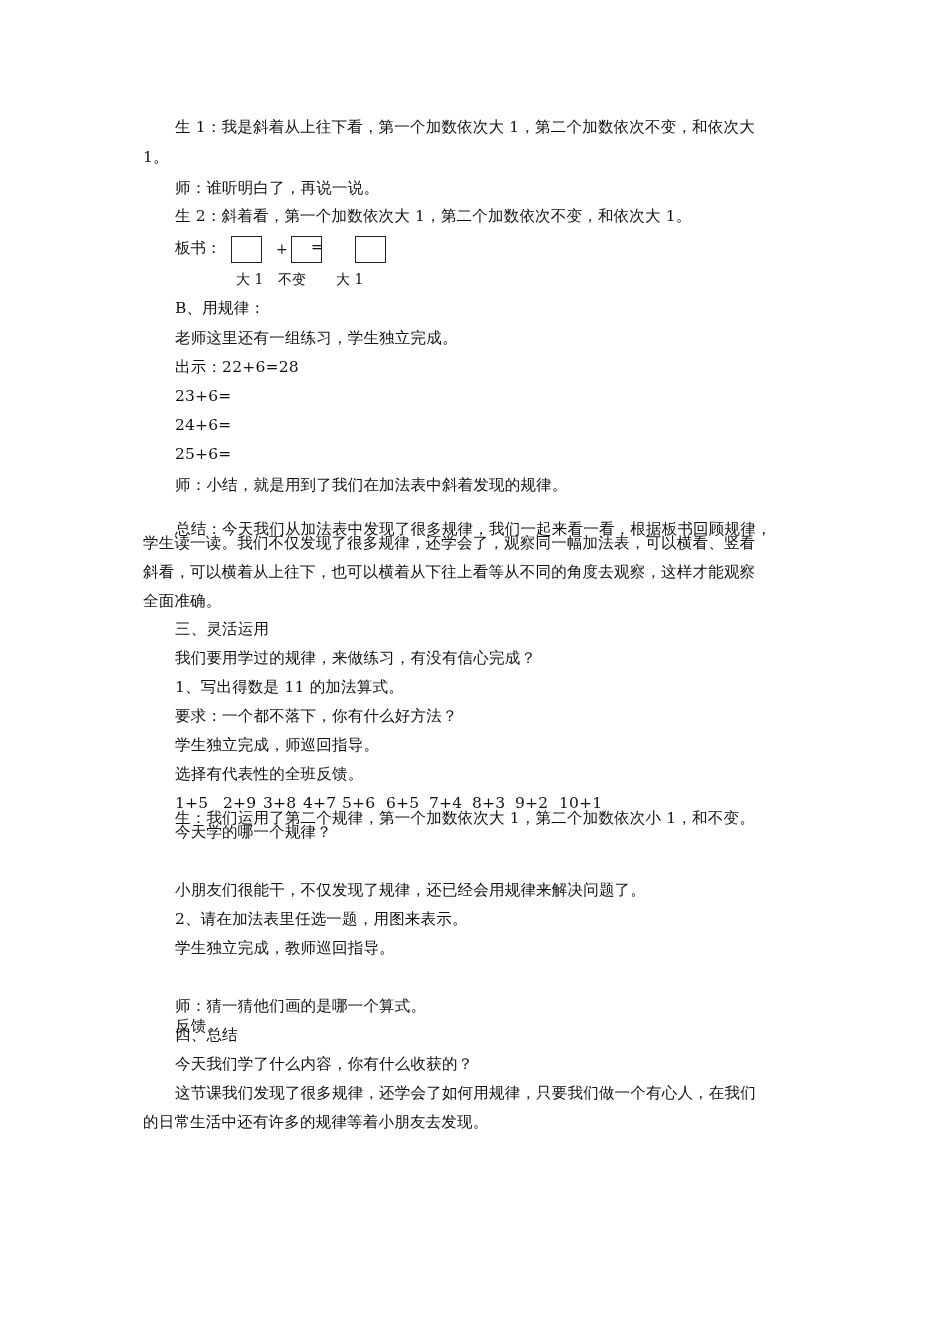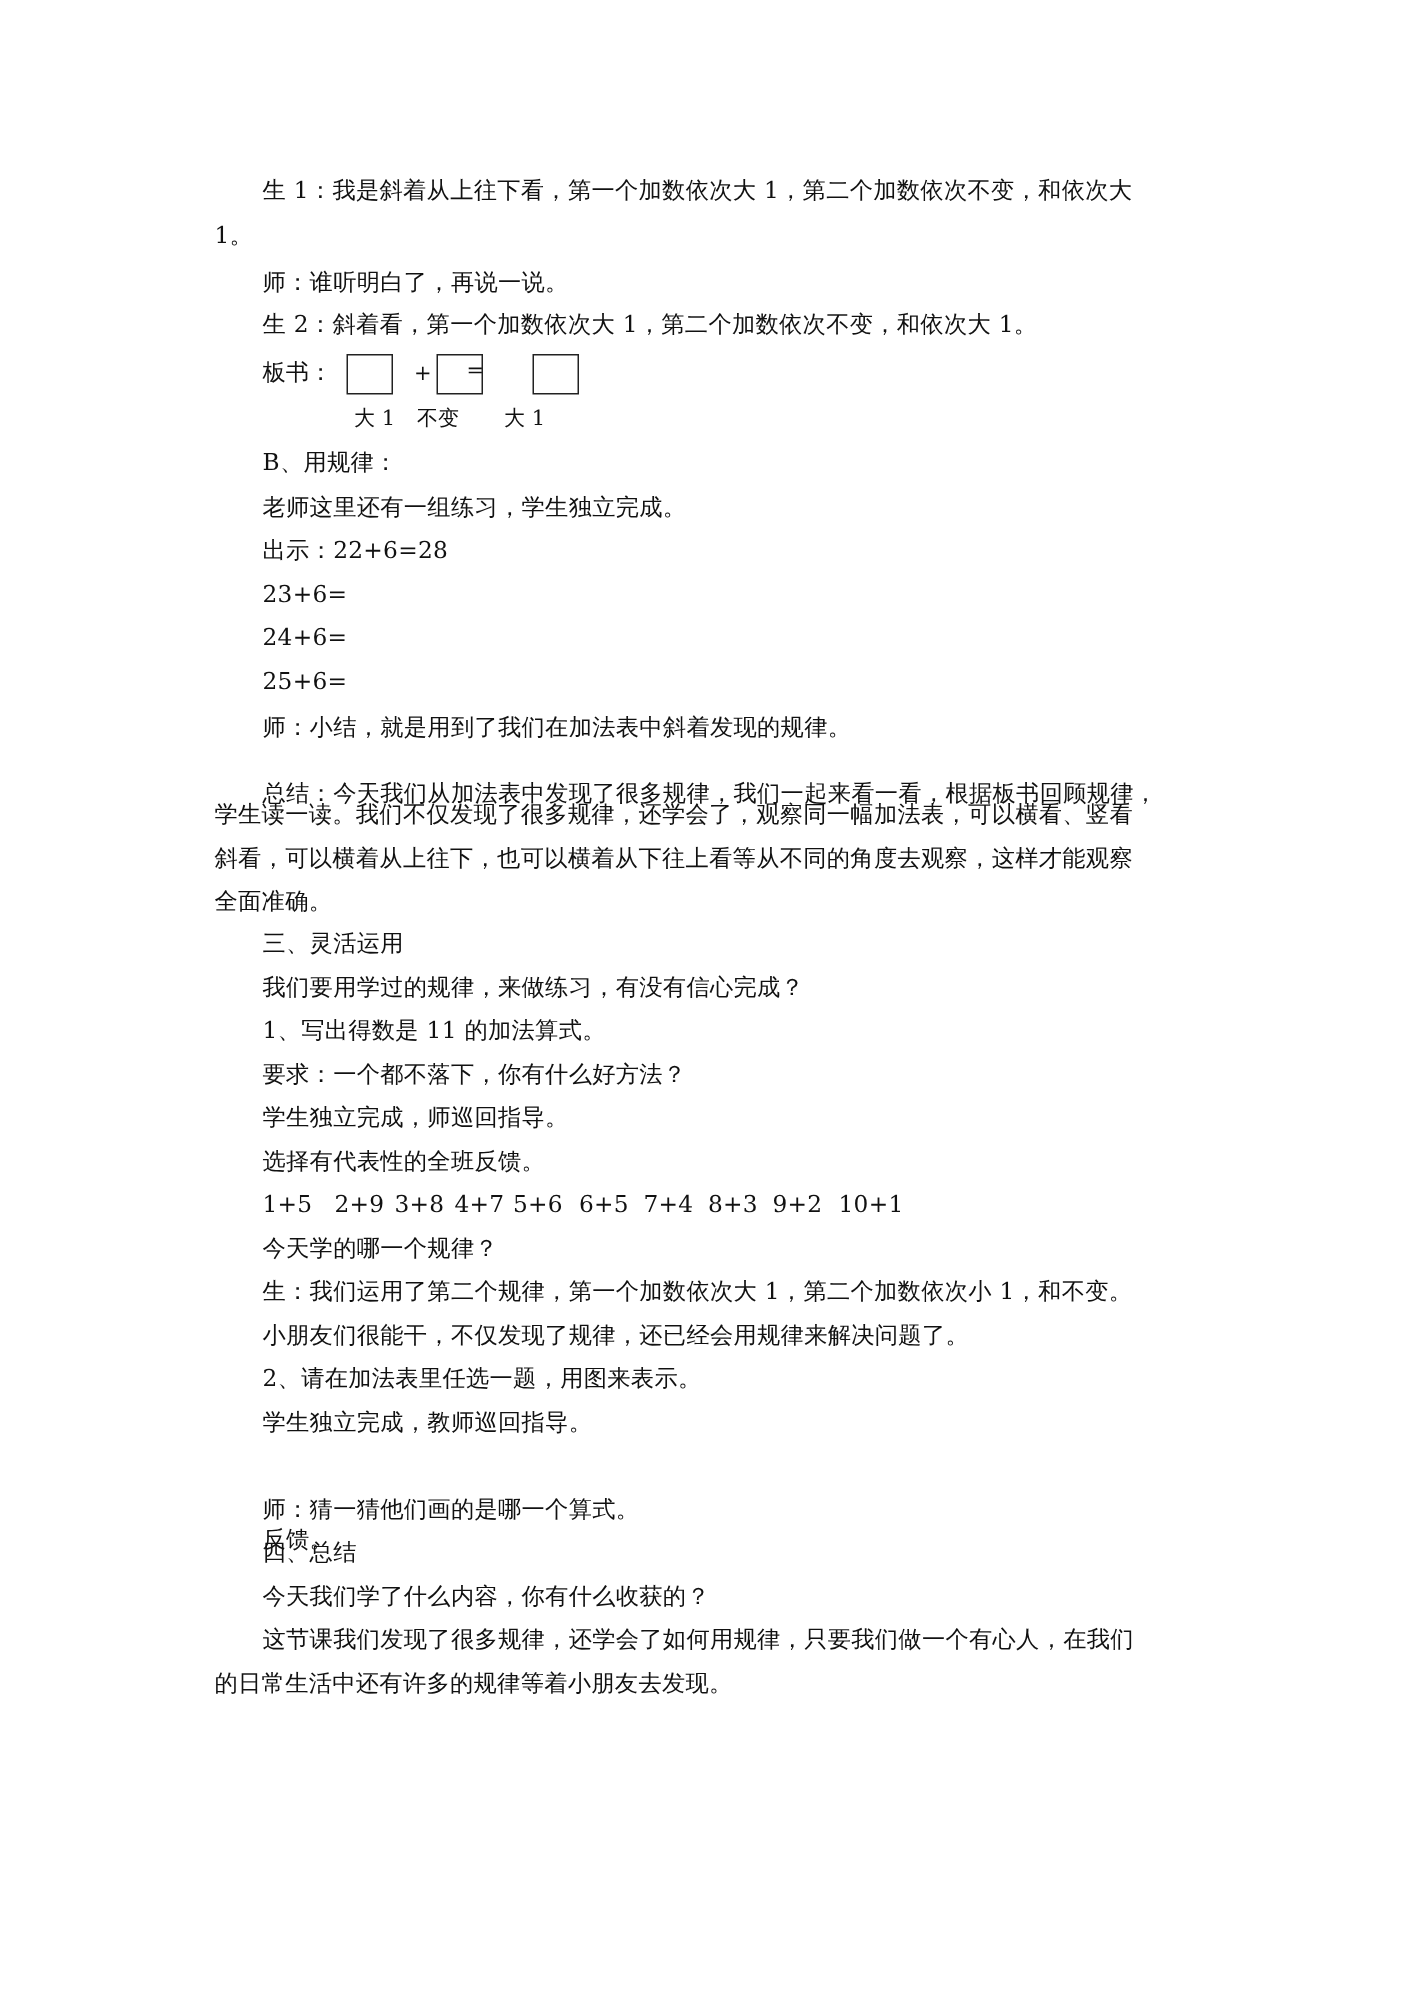--- a/index.html
+++ b/index.html
@@ -63,21 +63,21 @@
     <span style="position:absolute; left:128px;">4+7</span>
     <span style="position:absolute; left:167px;">5+6</span>
     <span style="position:absolute; left:211px;">6+5</span>
     <span style="position:absolute; left:254px;">7+4</span>
     <span style="position:absolute; left:297px;">8+3</span>
     <span style="position:absolute; left:340px;">9+2</span>
     <span style="position:absolute; left:384px;text-align:right;">10+1</span>
   </div>
 
   <div class="line indent" style="top:822px;">今天学的哪一个规律？</div>
-  <div class="line indent" style="top:851px;">生：我们运用了第二个规律，第一个加数依次大 1，第二个加数依次小 1，和不变。</div>
+  <div class="line indent" style="top:808px;">生：我们运用了第二个规律，第一个加数依次大 1，第二个加数依次小 1，和不变。</div>
   <div class="line indent" style="top:880px;">小朋友们很能干，不仅发现了规律，还已经会用规律来解决问题了。</div>
   <div class="line indent" style="top:909px;">2、请在加法表里任选一题，用图来表示。</div>
   <div class="line indent" style="top:938px;">学生独立完成，教师巡回指导。</div>
   <div class="line indent" style="top:1016px;">反馈。</div>
   <div class="line indent" style="top:996px;">师：猜一猜他们画的是哪一个算式。</div>
 
   <div class="line indent" style="top:1025px;">四、总结</div>
   <div class="line indent" style="top:1083px;">这节课我们发现了很多规律，还学会了如何用规律，只要我们做一个有心人，在我们</div>
   <div class="line indent" style="top:1054px;">今天我们学了什么内容，你有什么收获的？</div>
   <div class="line flush" style="top:1112px;">的日常生活中还有许多的规律等着小朋友去发现。</div>

